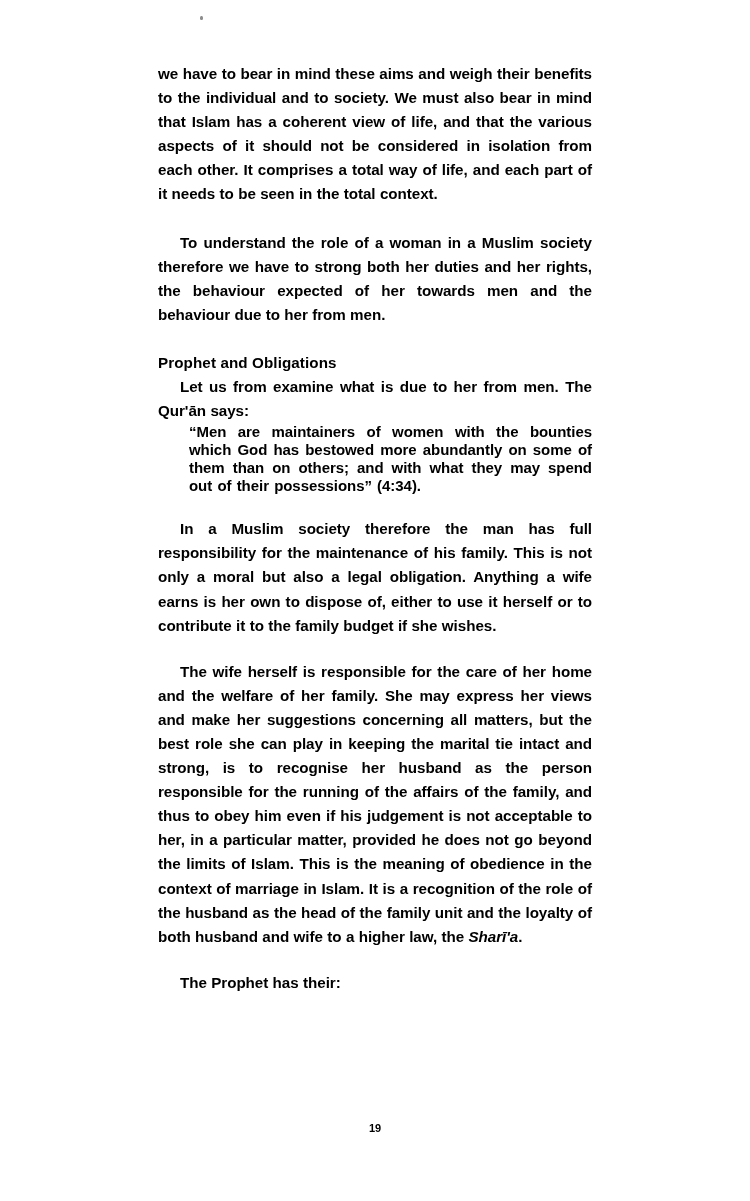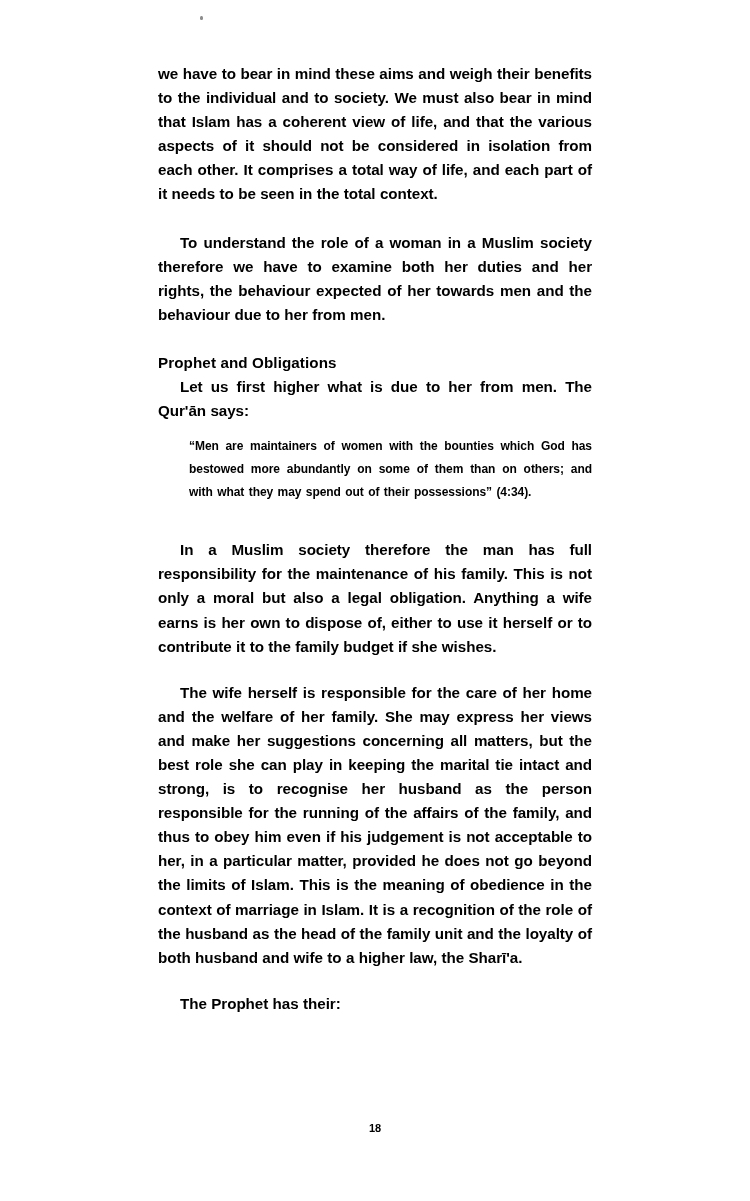--- a/index.html
+++ b/index.html
@@ -48,37 +48,38 @@
   .gap-lg { height: 24px; }
   .gap-md { height: 22px; }
   h2.section-heading {
     margin: 0;
     font-size: 15.2px;
     line-height: 24.1px;
     font-weight: bold;
     letter-spacing: 0.1px;
   }
   p.quote-block {
-    margin: 12px;
+    margin: 0;
     margin-left: 31px;
     width: 403px;
-    font-size: 12px;
-    line-height: 23px;
+    font-size: 15px;
+    line-height: 18px;
     font-weight: bold;
     text-align: justify;
     letter-spacing: -0.05px;
   }
   .tight {
     text-align: justify;
     word-spacing: -0.6px;
   }
   .loose {
     word-spacing: 1.1px;
   }
   .italic-term {
+    font-style: italic;
   }
   .page-number {
     position: absolute;
     left: 0;
     top: 1122px;
     width: 750px;
     text-align: center;
     font-size: 11px;
     font-weight: bold;
     font-family: "Liberation Sans", sans-serif;
@@ -90,40 +91,40 @@
 <div class="page">
 
   <div class="scan-speck"></div>
 
   <div class="text-column">
 
     <p class="body-para">we have to bear in mind these aims and weigh their benefits to the individual and to society.  We must also bear in mind that Islam has a coherent view of life, and that the various aspects of it should not be considered in isolation from each other. It comprises a total way of life, and each part of it needs to be seen in the total context.</p>
 
     <div class="gap-lg"></div>
 
-    <p class="body-para indented">To understand the role of a woman in a Muslim society therefore we have to examine both her duties and her rights, the behaviour expected of her towards men and the behaviour due to her from men.</p>
+    <p class="body-para indented">To understand the role of a woman in a Muslim society therefore we have to strong both her duties and her rights, the behaviour expected of her towards men and the behaviour due to her from men.</p>
 
     <div class="gap-lg"></div>
 
     <h2 class="section-heading">Prophet and Obligations</h2>
 
-    <p class="body-para indented tight">Let us first higher what is due to her from men. The Qur'ān says:</p>
+    <p class="body-para indented tight">Let us from examine what is due to her from men. The Qur'ān says:</p>
 
     <p class="quote-block loose">“Men are maintainers of women with the bounties which God has bestowed more abundantly on some of them than on others; and with what they may spend out of their possessions” (4:34).</p>
 
     <div class="gap-md"></div>
 
     <p class="body-para indented">In a Muslim society therefore the man has full responsibility for the maintenance of his family. This is not only a moral but also a legal obligation. Anything a wife earns is her own to dispose of, either to use it herself or to contribute it to the family budget if she wishes.</p>
 
     <div class="gap-md"></div>
 
     <p class="body-para indented tight"><span>The wife herself is responsible for the care of her home and the welfare of her family. She may express her views and make her suggestions concerning all matters, but the best role she can play in keeping the marital tie intact and strong, is to recognise her husband as the person responsible for the running of the affairs of the family, and thus to obey him even if his judgement is not acceptable to her, in a particular matter, provided he does not go beyond the limits of Islam. This is the meaning of obedience in the context of marriage in Islam. It is a recognition of the role of the husband as the head of the family unit and the loyalty of both husband and wife to a higher law, the </span><span class="italic-term">Sharī'a</span><span>.</span></p>
 
     <div class="gap-md"></div>
 
     <p class="body-para indented">The Prophet has their:</p>
 
 
   </div>
 
-  <div class="page-number">18</div>
+  <div class="page-number">19</div>
 
 </div>
 
 </body></html>

